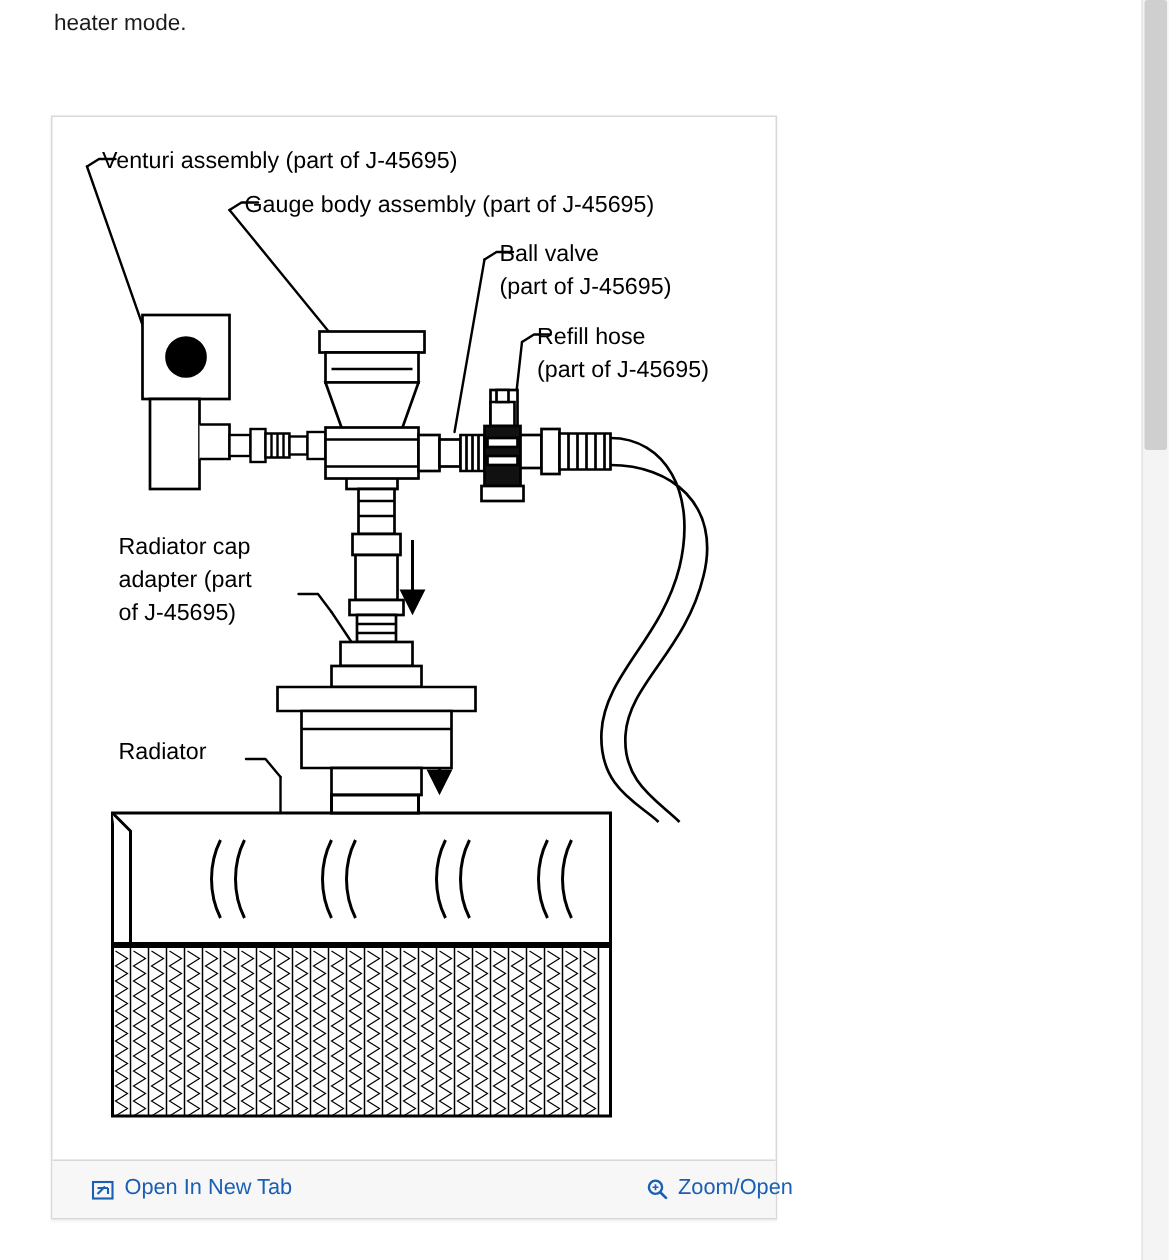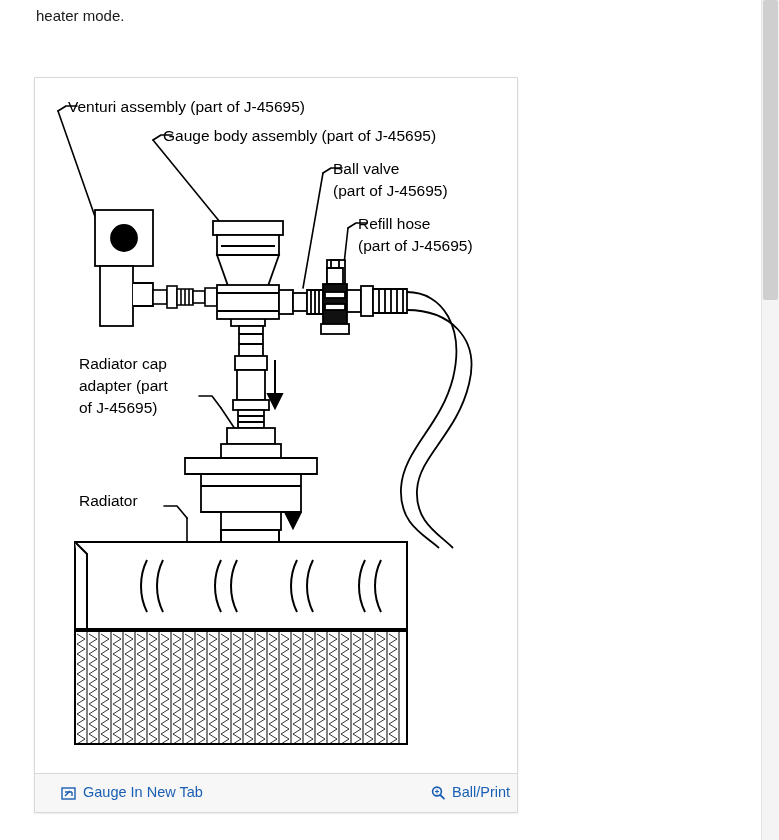--- a/index.html
+++ b/index.html
@@ -292,30 +292,30 @@
     </div>
 
     <div class="figure-footer">
       <span class="footer-icon new-tab">
         <svg width="16" height="16" viewBox="0 0 16 16">
           <rect x="1" y="3" width="13" height="11" fill="none" stroke="#1a5fb4" stroke-width="1.4"></rect>
           <path d="M4 7 L11 7 M11 7 L11 11" fill="none" stroke="#1a5fb4" stroke-width="1.4"></path>
           <path d="M4 11 L9 6" fill="none" stroke="#1a5fb4" stroke-width="1.4"></path>
         </svg>
       </span>
-      <span class="footer-link open-new-tab">Gauge In New Tab</span>
+      <span class="footer-link open-new-tab">Open In New Tab</span>
 
       <span class="footer-icon zoom">
         <svg width="16" height="16" viewBox="0 0 16 16">
           <circle cx="7" cy="6.5" r="4.4" fill="none" stroke="#1a5fb4" stroke-width="1.6"></circle>
           <path d="M10.3 10 L14 13.6" stroke="#1a5fb4" stroke-width="1.8" fill="none" stroke-linecap="round"></path>
           <path d="M5 6.5 L9 6.5 M7 4.5 L7 8.5" stroke="#1a5fb4" stroke-width="1.1"></path>
         </svg>
       </span>
-      <span class="footer-link zoom-print">Ball/Print</span>
+      <span class="footer-link zoom-print">Zoom/Open</span>
     </div>
 
   </div>
 
   <div class="scroll-gutter">
     <div class="scroll-thumb"></div>
   </div>
 
 </div>
 

